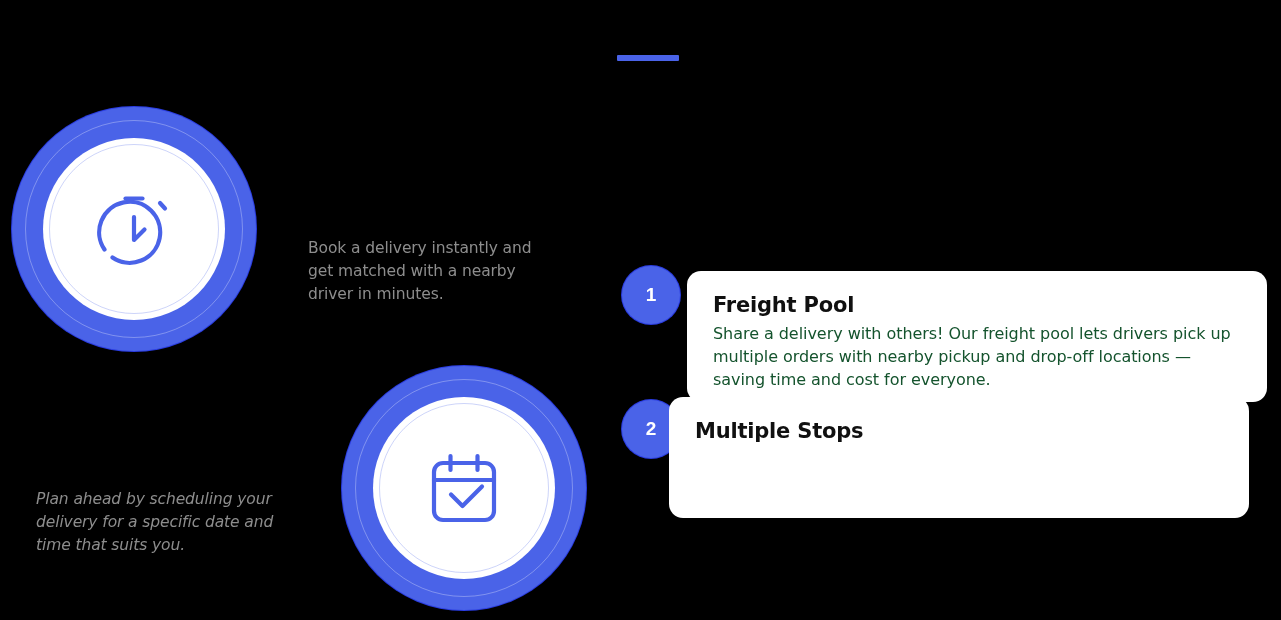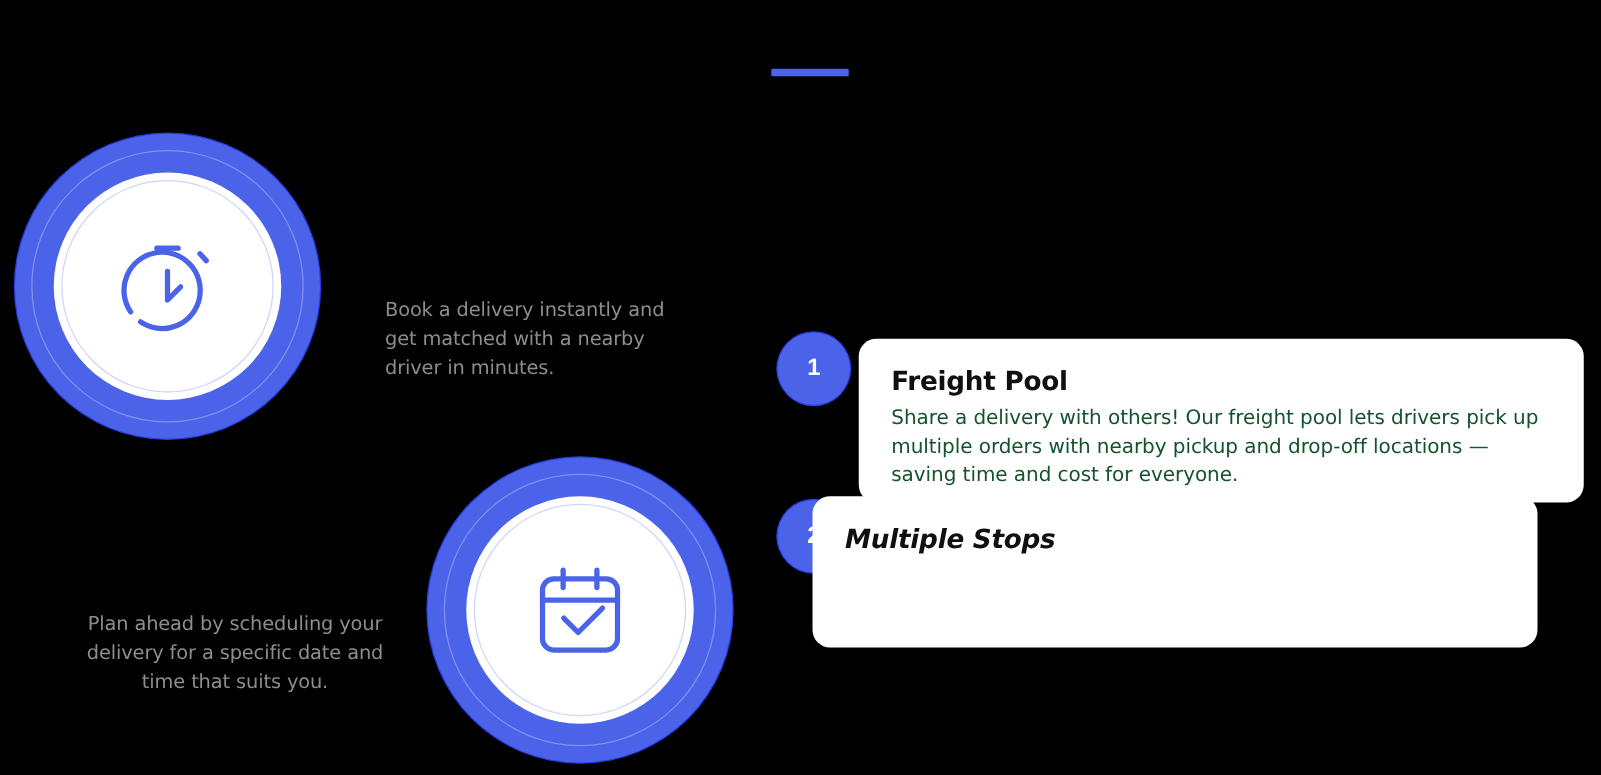--- a/index.html
+++ b/index.html
@@ -94,24 +94,25 @@
     font-family: "DejaVu Sans", sans-serif;
     letter-spacing: -0.1px;
   }
   #caption-instant {
     left: 308px;
     top: 237px;
     width: 252px;
     text-align: left;
   }
   #caption-schedule {
-    left: 52px;
+    left: 36px;
     top: 488px;
     width: 272px;
-    text-align: center;
+    text-align: left;
+    font-style: italic;
   }
 
   
   .step-row {
     position: absolute;
     display: flex;
     align-items: center;
   }
   #step-row-1 { left: 622px; top: 224px; }
   #step-row-2 { left: 622px; top: 397px; }
@@ -142,25 +143,24 @@
     padding: 20px 26px 22px 26px;
   }
   #step-card-1 {
     left: 687px;
     top: 224px;
     width: 580px;
     height: 131px;
     margin-top: 47px;
   }
   #step-card-2 {
-    left: 650px;
+    left: 669px;
     top: 397px;
     width: 580px;
     height: 121px;
-    font-style: italic;
   }
   .step-title {
     color: #101010;
     font-size: 21px;
     font-weight: 700;
     line-height: 28px;
     margin: 0 0 3px 0;
     font-family: "DejaVu Sans", sans-serif;
     letter-spacing: -0.2px;
   }

